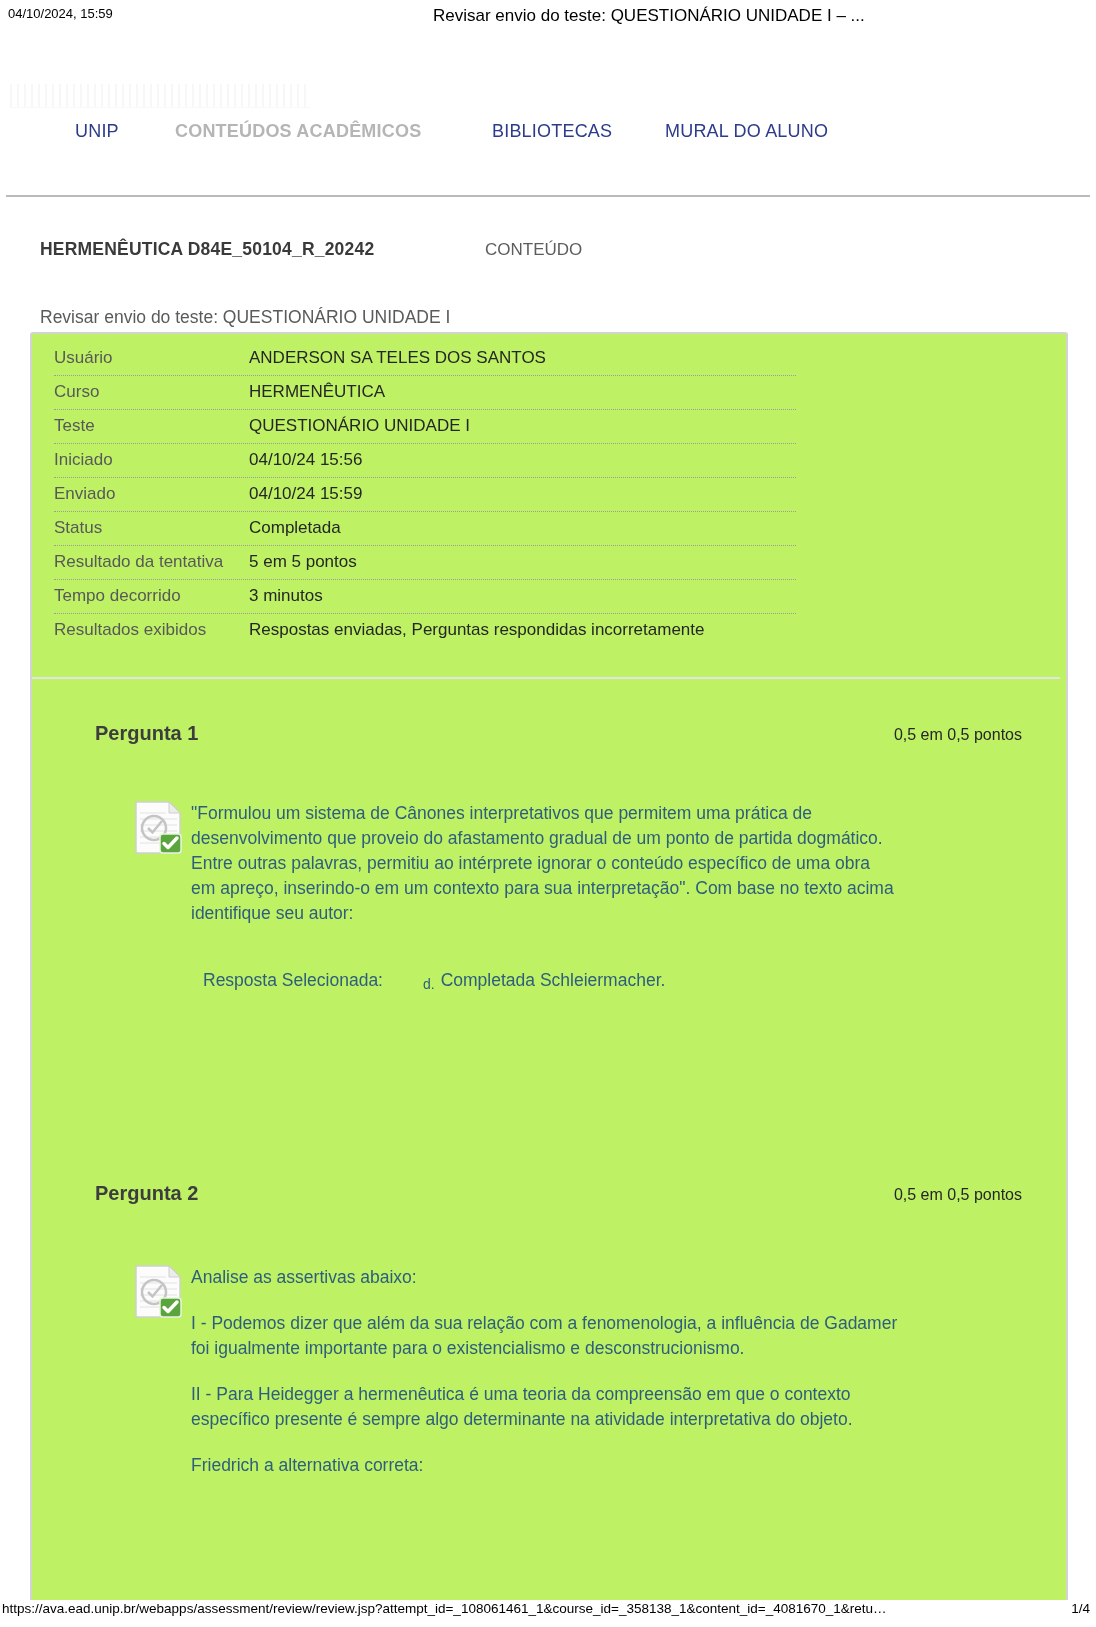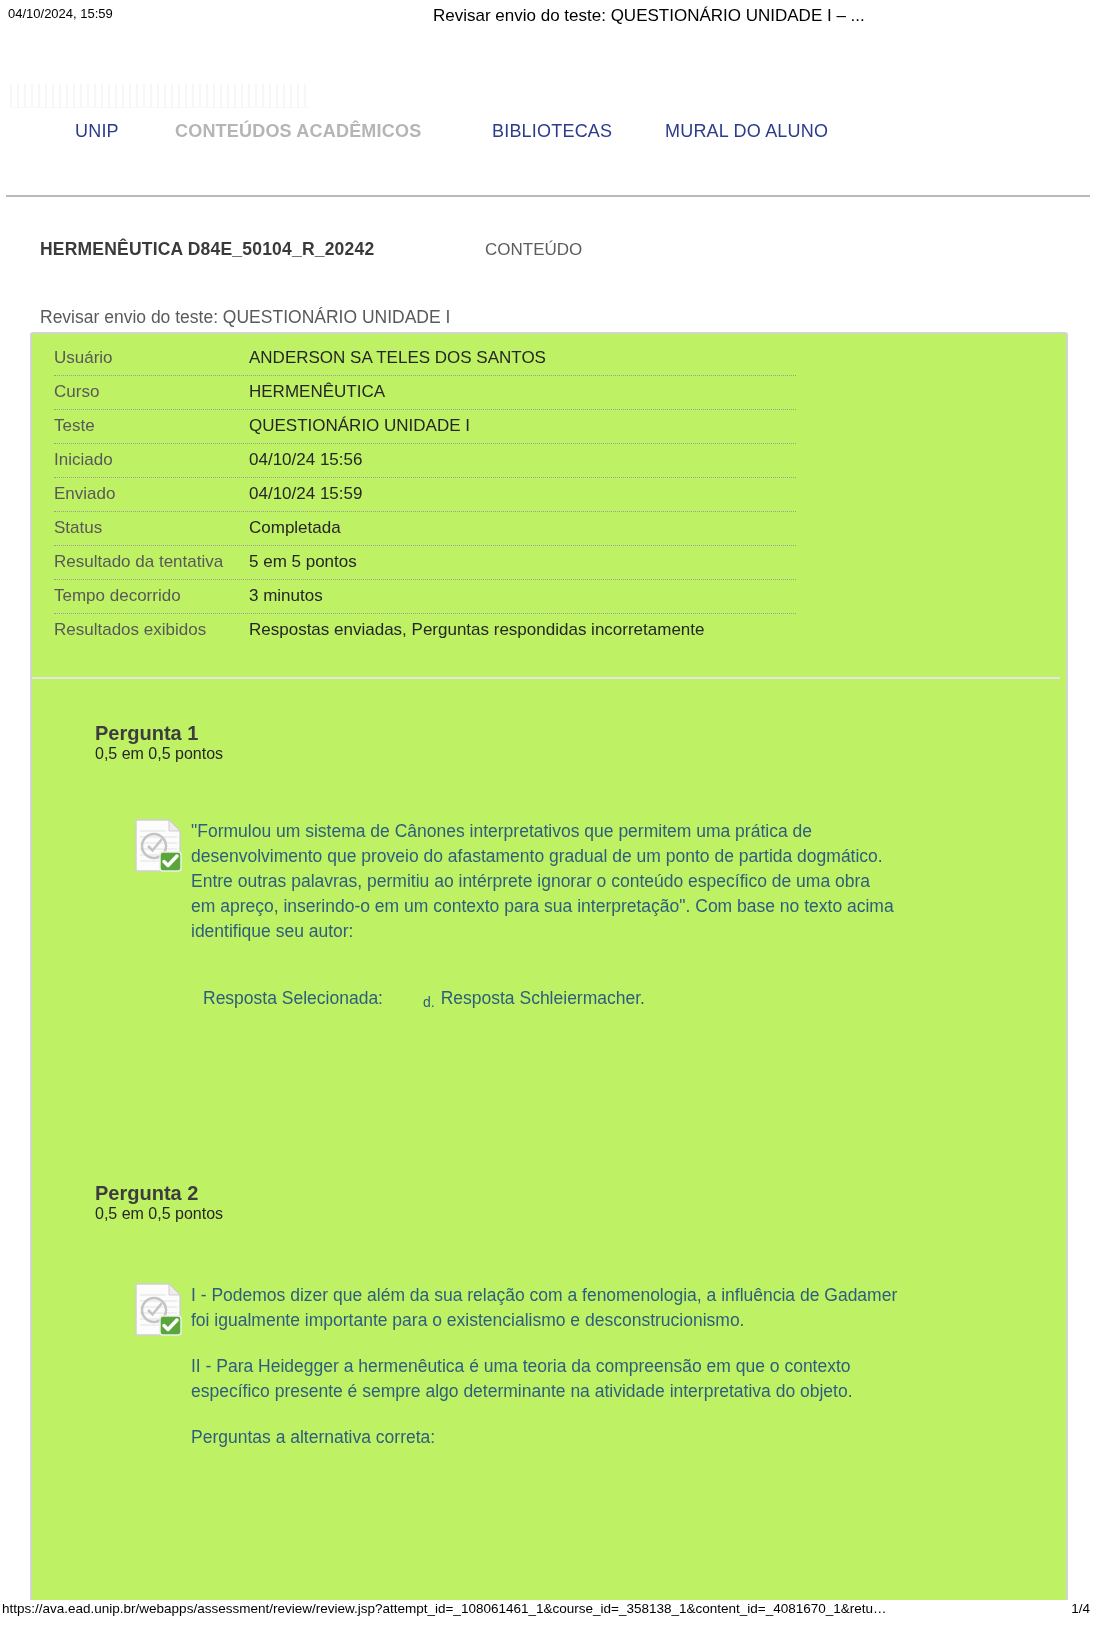--- a/index.html
+++ b/index.html
@@ -50,21 +50,21 @@
   .summary-row { display: flex; padding: 4px 0 5px; border-bottom: 1px dotted #9d9d9d; font-size: 17px; line-height: 24px; }
   .summary-row:last-child { border-bottom: none; }
   .summary-label { width: 195px; flex: none; color: #595959; }
   .summary-value { color: #262626; }
   .summary-divider { position: absolute; top: 343px; left: 0; width: 99.4%; border-top: 2px solid #e4e4e4; }
 
   
   .question { position: absolute; left: 0; width: 100%; }
   .question-1 { top: 388px; }
   .question-2 { top: 848px; }
-  .q-head { display: flex; justify-content: space-between; align-items: baseline; padding: 0 44px 0 63px; flex-direction: column; }
+  .q-head { display: flex; justify-content: space-between; align-items: baseline; padding: 0 44px 0 63px; }
   .q-title { font-size: 20px; font-weight: bold; color: #3d3d3d; }
   .q-points { font-size: 16px; color: #262626; }
   .q-body { display: flex; align-items: flex-start; padding-left: 101px; }
   .question-1 .q-body { margin-top: 56px; }
   .question-2 .q-body { margin-top: 60px; }
   .q-icon { width: 50px; height: 54px; flex: none; }
   .q-text { margin-left: 8px; width: 708px; font-size: 17.5px; line-height: 25px; color: #2e5e7e; }
   .q-text p { margin: 0 0 21px 0; }
   .q-text p:last-child { margin-bottom: 0; }
   .answer-row { margin-top: 42px; margin-left: 12px; color: #2e5e7e; font-size: 17.5px; }
@@ -153,21 +153,21 @@
           </g>
           <circle cx="21" cy="27" r="12" fill="none" stroke="#c4c4c4" stroke-width="2.5"></circle>
           <path d="M15 27 l4.5 4.5 L29 20" fill="none" stroke="#c4c4c4" stroke-width="2.5"></path>
           <rect x="27" y="33" width="21" height="19" rx="3" fill="#5aa53c" stroke="#e8f3df" stroke-width="1.5"></rect>
           <path d="M31 42.5 l4 4 L44 37" fill="none" stroke="#ffffff" stroke-width="3.5" stroke-linecap="round" stroke-linejoin="round"></path>
         </svg>
       </span>
       <div class="q-text">
         <p>"Formulou um sistema de Cânones interpretativos que permitem uma prática de desenvolvimento que proveio do afastamento gradual de um ponto de partida dogmático. Entre outras palavras, permitiu ao intérprete ignorar o conteúdo específico de uma obra em apreço, inserindo-o em um contexto para sua interpretação". Com base no texto acima identifique seu autor:</p>
         <div class="answer-row">
-          <span class="answer-label">Resposta Selecionada:</span><span class="answer-letter">d.</span><span class="answer-text">Resposta Schleiermacher.</span>
+          <span class="answer-label">Resposta Selecionada:</span><span class="answer-letter">d.</span><span class="answer-text">Completada Schleiermacher.</span>
         </div>
       </div>
     </div>
   </section>
 
   <section class="question question-2">
     <div class="q-head">
       <h3 class="q-title">Pergunta 2</h3>
       <span class="q-points">0,5 em 0,5 pontos</span>
     </div>
@@ -184,23 +184,24 @@
             <line x1="7" y1="36" x2="44" y2="36"></line>
               <line x1="7" y1="42" x2="44" y2="42"></line>
           </g>
           <circle cx="21" cy="27" r="12" fill="none" stroke="#c4c4c4" stroke-width="2.5"></circle>
           <path d="M15 27 l4.5 4.5 L29 20" fill="none" stroke="#c4c4c4" stroke-width="2.5"></path>
           <rect x="27" y="33" width="21" height="19" rx="3" fill="#5aa53c" stroke="#e8f3df" stroke-width="1.5"></rect>
           <path d="M31 42.5 l4 4 L44 37" fill="none" stroke="#ffffff" stroke-width="3.5" stroke-linecap="round" stroke-linejoin="round"></path>
         </svg>
       </span>
       <div class="q-text">
+        <p>Analise as assertivas abaixo:</p>
         <p>I - Podemos dizer que além da sua relação com a fenomenologia, a influência de Gadamer foi igualmente importante para o existencialismo e desconstrucionismo.</p>
         <p>II - Para Heidegger a hermenêutica é uma teoria da compreensão em que o contexto específico presente é sempre algo determinante na atividade interpretativa do objeto.</p>
-        <p>Perguntas a alternativa correta:</p>
+        <p>Friedrich a alternativa correta:</p>
       </div>
     </div>
   </section>
 
 </div>
 
 <div class="print-url">https://ava.ead.unip.br/webapps/assessment/review/review.jsp?attempt_id=_108061461_1&amp;course_id=_358138_1&amp;content_id=_4081670_1&amp;retu…</div>
 <div class="print-page">1/4</div>
 
 </body></html>

